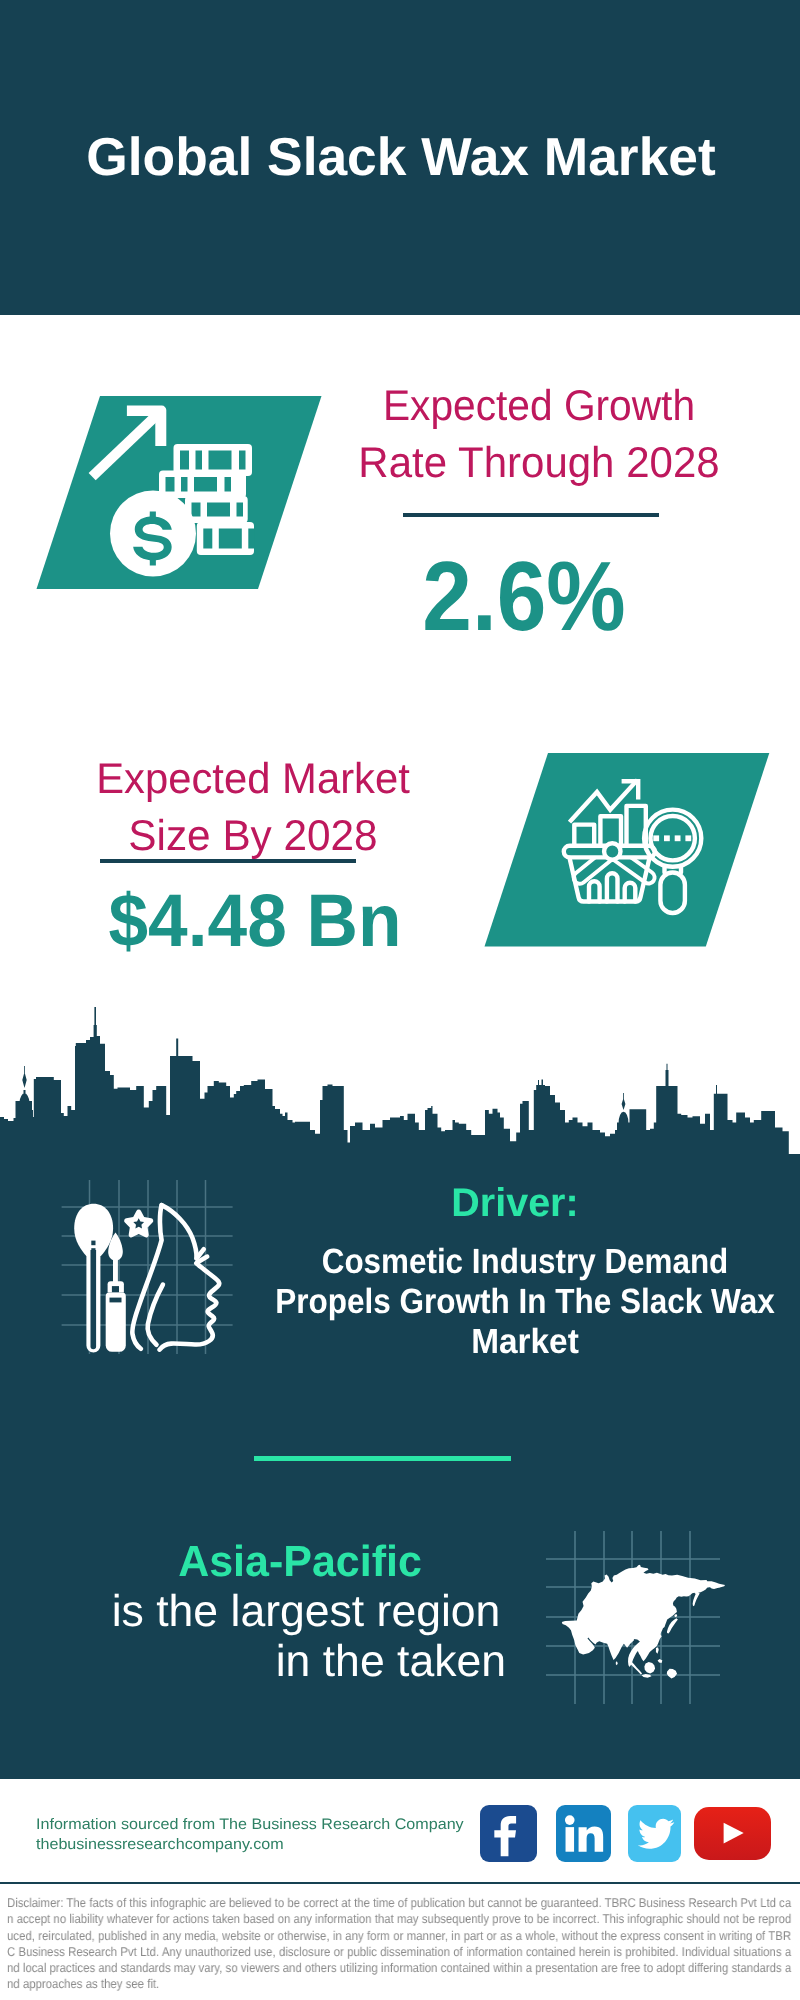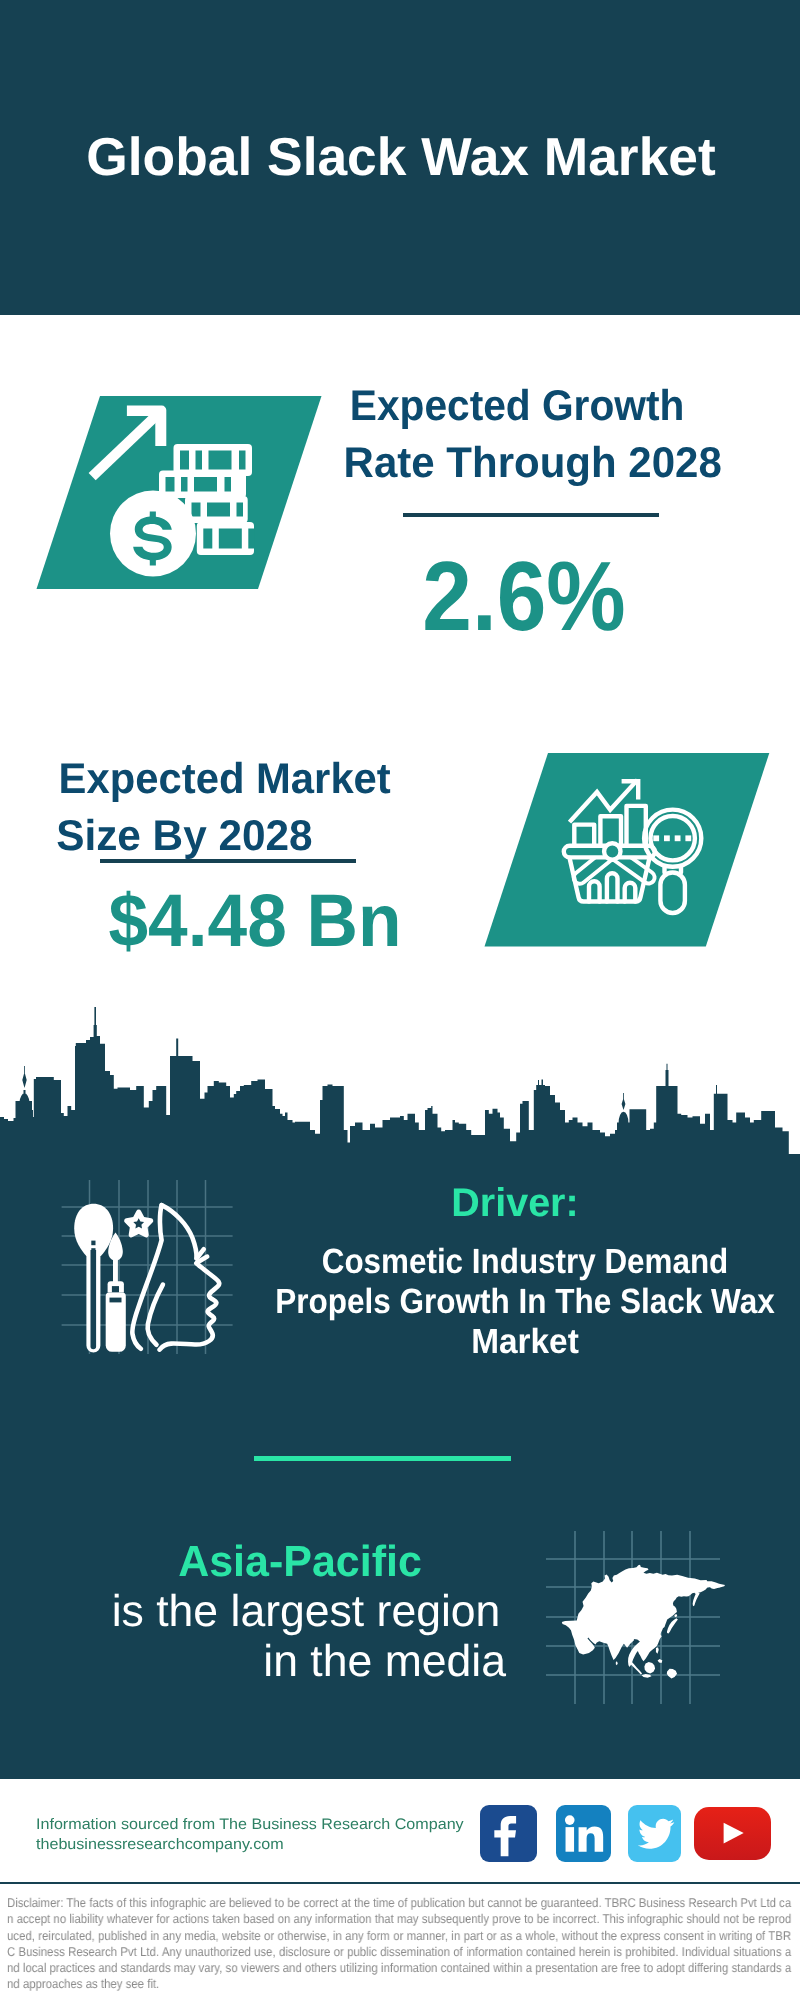--- a/index.html
+++ b/index.html
@@ -12,22 +12,22 @@
 
   
   #header-band{left:0;top:0;width:800px;height:315px;background:#164152;}
   #header-title{left:1.3px;top:127.8px;width:800px;text-align:center;color:#fff;
     font-size:53.5px;font-weight:bold;line-height:60px;white-space:nowrap;
     transform:scaleX(0.997);}
 
   
   #icon1{left:30px;top:390px;}
   #icon2{left:478px;top:747px;}
-  .stat-label{color:#0c4a6e;font-size:43px;font-weight:bold;line-height:57.1px;
-    text-align:left;white-space:nowrap;}
+  .stat-label{color:#be185d;font-size:43px;font-weight:normal;line-height:57.1px;
+    text-align:center;white-space:nowrap;}
   .stat-label>div{transform-origin:center;}
   .stat-value{color:#1c9287;font-weight:bold;text-align:center;white-space:nowrap;}
   #stat1-label{left:339.0px;top:378.2px;width:400px;}
   #stat1-label>div:nth-child(1){transform:scaleX(0.946);}
   #stat1-label>div:nth-child(2){transform:scaleX(0.977);}
   #stat1-rule{left:403px;top:513px;width:256px;height:4px;background:#164152;}
   #stat1-value{left:324.4px;top:546.1px;width:400px;font-size:98.5px;line-height:100px;
     transform:scaleX(0.906);}
   #stat2-label{left:53.4px;top:751px;width:400px;}
   #stat2-label>div:nth-child(1){transform:scaleX(0.972);}
@@ -207,21 +207,21 @@
   <div class="abs" id="driver-text">
     <div>Cosmetic Industry Demand</div>
     <div>Propels Growth In The Slack Wax</div>
     <div>Market</div>
   </div>
   <div class="abs" id="mint-rule"></div>
 
   <div class="abs" id="region-name">Asia-Pacific</div>
   <div class="abs" id="region-text">
     <div>is the largest region</div>
-    <div>in the media</div>
+    <div>in the taken</div>
   </div>
   <svg class="abs" id="icon4" viewBox="0 0 270 230" width="270" height="230">
     <g stroke="#4f7b8a" stroke-width="1.5" fill="none">
       <path d="M55 41V214M84 41V214M112 41V214M141 41V214M170 41V214"></path>
       <path d="M26 69H200M26 97H200M26 127H200M26 156H200M26 185H200"></path>
     </g>
     <path fill="#ffffff" transform="translate(122.5,130.9) scale(1.034) translate(-123,-129)" d="M59.4 128.5L61.0 122.0L64.0 118.5L66.0 114.5L65.0 110.5L68.0 106.5L70.5 102.5L73.0 99.5L74.0 96.0L73.5 92.5L75.5 90.8L80.6 92.5L84.6 90.8L86.8 88.0L86.3 85.2L88.3 84.1L90.2 86.3L91.3 89.7L93.2 91.9L94.7 90.3L93.9 87.4L95.3 85.2L98.1 84.4L100.3 82.9L103.1 81.3L106.5 79.2L109.9 78.1L113.8 77.9L117.2 77.0L118.9 75.1L120.6 74.7L121.4 76.8L124.5 77.6L127.9 78.1L128.8 79.6L126.2 80.7L123.9 82.4L126.8 83.3L130.1 82.6L133.5 83.3L136.9 82.4L139.7 83.5L142.5 84.4L145.3 83.7L148.1 84.8L151.5 85.2L156.5 84.3L161.4 85.6L167.1 87.3L173.6 88.0L179.2 89.6L184.9 89.5L185.7 90.6L189.8 90.6L193.9 91.9L197.1 93.0L202.8 94.3L202.0 95.6L198.7 96.5L195.5 97.3L192.2 98.2L189.8 97.6L188.2 96.3L185.7 96.8L184.1 98.6L181.7 100.2L179.2 101.4L176.8 101.8L178.4 102.2L176.8 105.1L175.2 108.3L173.9 111.6L173.2 114.0L171.9 114.8L171.5 112.4L172.1 109.1L173.2 105.9L174.4 103.0L173.2 101.8L171.1 102.2L169.5 103.8L167.5 105.1L165.4 105.5L163.0 105.1L160.6 105.7L158.1 105.2L156.1 106.3L154.9 108.3L153.2 109.9L152.4 111.9L152.8 114.0L154.5 115.2L155.7 117.2L156.3 120.5L154.5 121.8L152.5 123.8L150.3 125.3L148.0 126.8L146.9 127.6L146.1 129.8L145.0 132.8L144.3 135.0L142.8 136.1L142.0 138.0L141.0 140.0L140.5 142.0L141.5 144.0L140.0 146.0L139.0 148.5L138.0 151.0L137.0 153.0L135.0 155.0L132.5 157.0L130.0 159.0L128.0 162.5L126.0 165.5L124.0 168.0L122.5 166.0L121.0 163.0L119.5 160.5L118.5 158.0L117.0 160.0L115.5 163.0L114.0 166.0L112.8 169.0L111.6 172.0L110.6 173.5L109.4 172.0L109.0 168.5L109.2 165.0L110.2 161.5L112.0 158.0L114.5 154.5L117.5 151.5L120.5 149.0L118.0 147.0L114.5 146.5L115.0 147.5L111.2 151.2L108.1 155.0L105.0 151.2L103.1 153.8L100.0 160.0L96.9 165.0L95.0 166.9L93.1 162.5L91.2 157.5L90.0 153.8L88.8 151.2L86.9 150.6L84.4 149.8L81.2 148.8L78.8 150.0L77.5 151.9L75.0 150.0L72.5 147.5L70.6 145.0L69.8 146.0L71.9 148.5L74.4 151.2L76.2 153.5L76.9 155.0L75.0 157.5L71.2 160.0L65.6 161.5L61.9 160.0L60.0 156.2L58.1 152.5L56.9 147.5L55.0 142.5L53.8 138.1L51.9 135.6L48.8 133.1L45.6 131.9L45.0 130.0L48.1 129.0L53.8 128.8ZM146.6 139.5L147.6 136.0L149.0 133.0L151.0 130.0L153.5 127.8L155.8 126.4L157.2 127.6L155.2 130.2L153.2 133.2L151.2 136.2L149.6 139.2L148.2 141.2L146.8 140.8ZM153.8 123.2L155.6 122.4L156.6 123.6L155.6 125.4L154.2 125.0ZM110.8 169.2L112.4 168.6L114.6 170.8L117.4 174.0L120.4 177.2L122.6 179.8L121.4 180.8L118.4 177.8L115.0 174.2L111.8 171.2ZM124.8 173.2L126.0 170.2L129.0 168.8L132.4 169.6L134.4 172.0L135.2 175.0L133.6 178.2L130.4 179.8L127.2 178.6L125.2 176.2ZM122.1 181.6L126.0 180.4L130.0 181.0L131.7 182.6L128.0 184.0L124.0 183.2ZM137.6 167.4L139.6 165.8L142.2 167.4L141.4 169.6L139.0 169.2ZM146.5 180.2L146.8 178.0L149.2 175.2L152.2 175.6L155.2 177.2L156.4 180.2L154.0 183.2L151.0 184.6L148.0 182.2ZM135.2 148.0L137.0 147.6L138.0 150.0L137.0 153.0L135.5 152.0ZM136.0 155.2L138.0 154.6L138.7 157.0L137.5 160.8L136.0 159.0ZM97.2 169.0L98.2 168.0L99.1 170.0L98.2 172.0L97.2 171.0Z"></path>
   </svg>
 
   <div class="abs" id="source-text">

